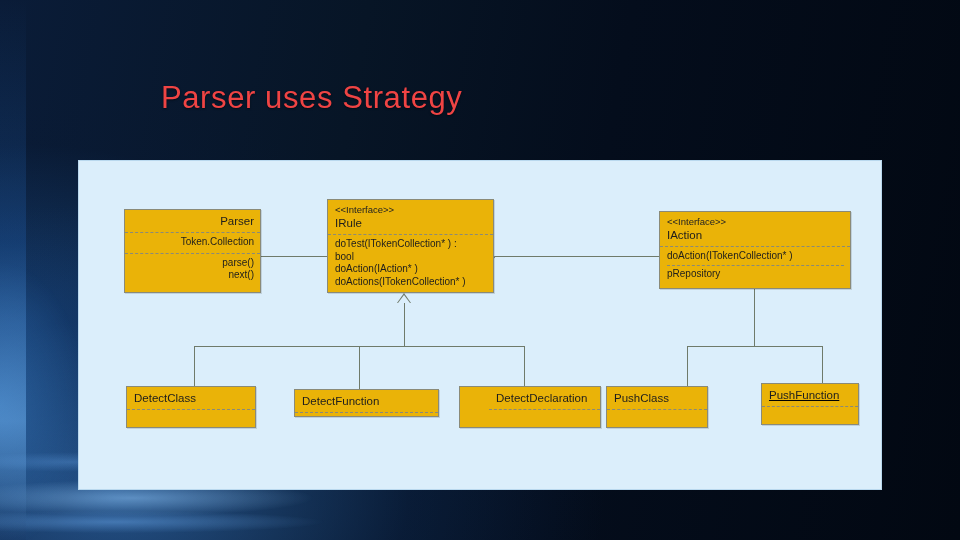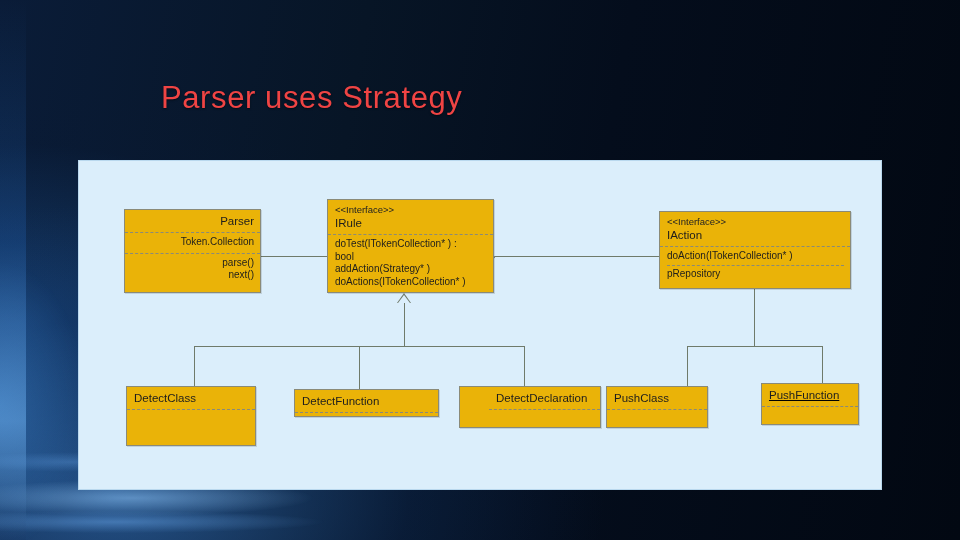--- a/index.html
+++ b/index.html
@@ -149,40 +149,40 @@
 
   <div class="uml" style="left:248px;top:38px;width:167px;height:94px;">
     <div class="hdr">
       <span class="stereo">&lt;&lt;Interface&gt;&gt;</span>
       <span>IRule</span>
     </div>
     <div class="sep"></div>
     <div class="body">
       <div>doTest(ITokenCollection* ) :</div>
       <div>bool</div>
-      <div>addAction(Strategy* )</div>
+      <div>doAction(IAction* )</div>
       <div>doActions(ITokenCollection* )</div>
     </div>
     <div class="sep"></div>
   </div>
 
   <div class="uml" style="left:580px;top:50px;width:192px;height:78px;">
     <div class="hdr">
       <span class="stereo">&lt;&lt;Interface&gt;&gt;</span>
       <span>IAction</span>
     </div>
     <div class="sep"></div>
     <div class="body">
       <div>doAction(ITokenCollection* )</div>
       <div class="sep" style="margin:2px 0 2px 0;"></div>
       <div>pRepository</div>
     </div>
   </div>
 
-  <div class="uml" style="left:47px;top:225px;width:130px;height:60px;">
+  <div class="uml" style="left:47px;top:225px;width:130px;height:42px;">
     <div class="hdr">DetectClass</div>
     <div class="sep"></div>
     <div class="body"></div>
   </div>
 
   <div class="uml" style="left:215px;top:228px;width:145px;height:28px;">
     <div class="hdr">DetectFunction</div>
     <div class="sep"></div>
     <div class="body"></div>
   </div>

